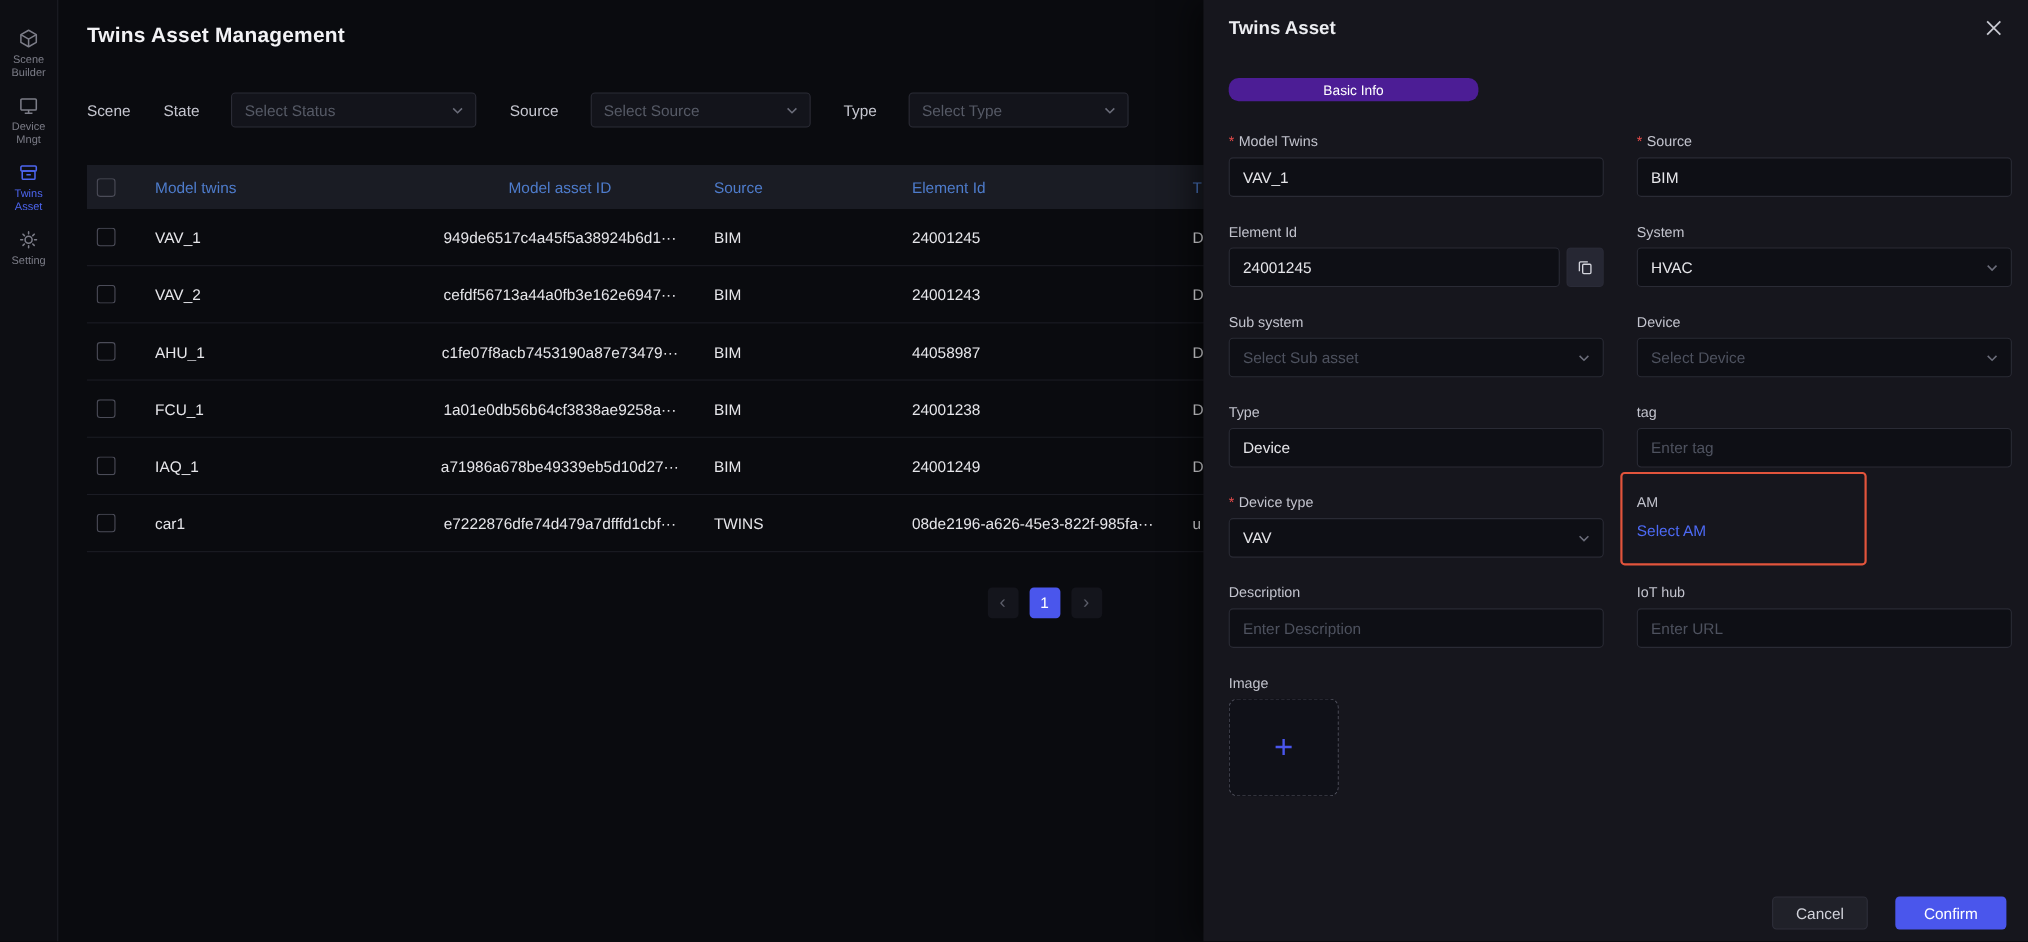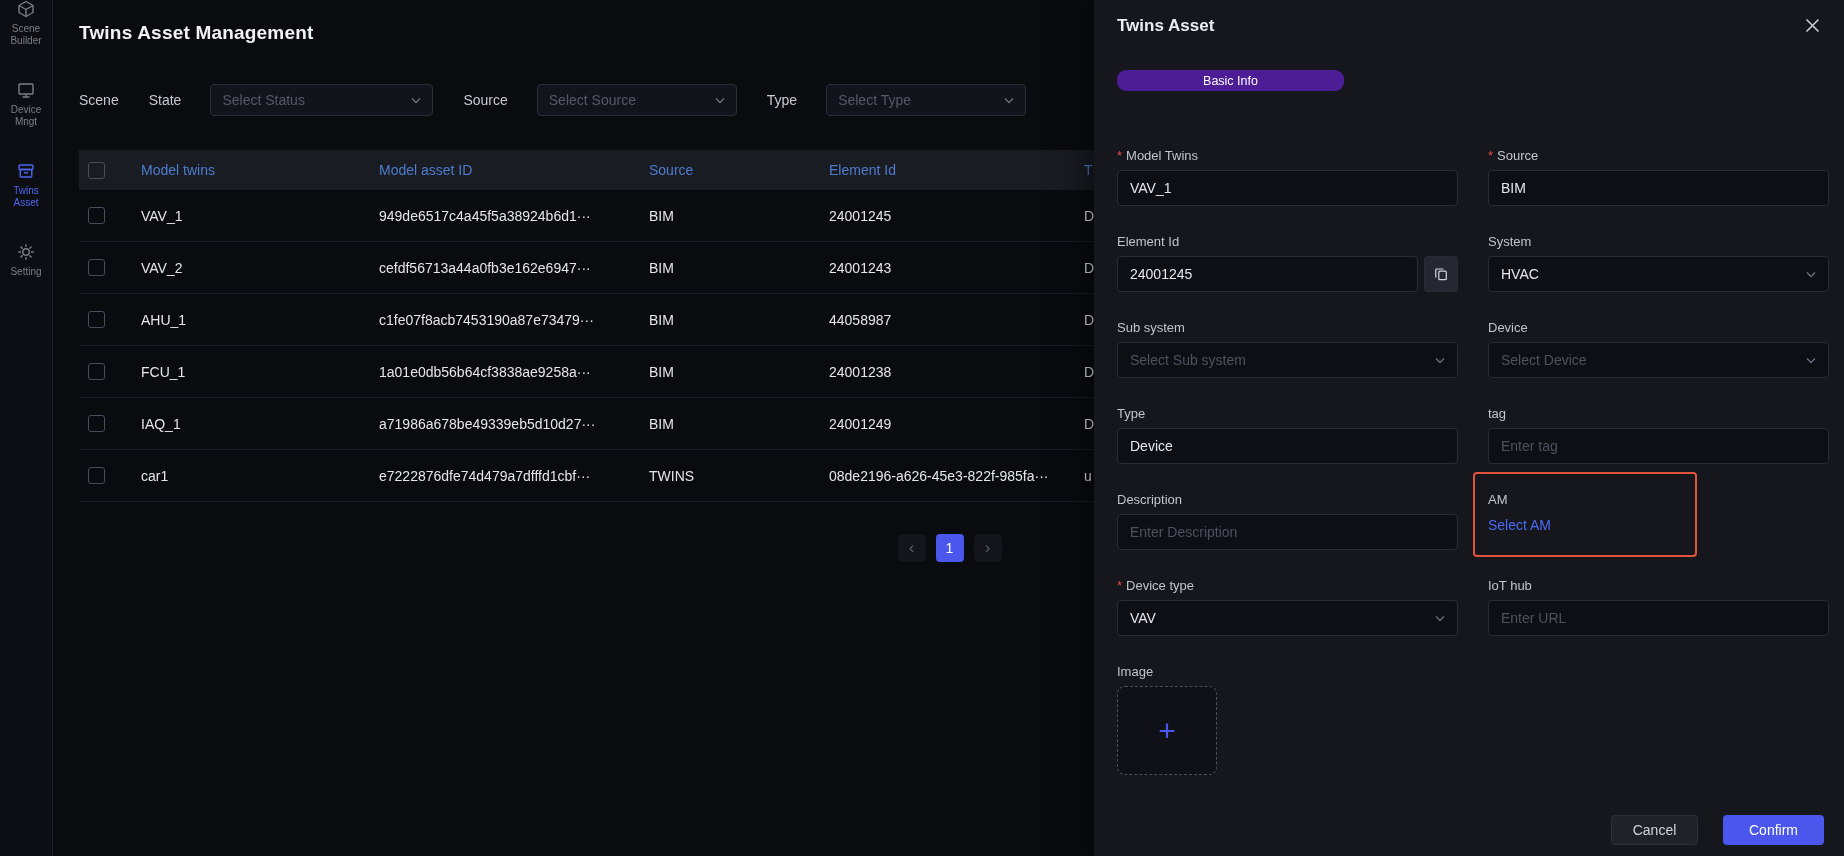--- a/index.html
+++ b/index.html
@@ -7,21 +7,21 @@
   body {
     position:relative; overflow:hidden;
     background:#0a0b0f; color:#e6e6ea;
     font-family:"Liberation Sans", sans-serif;
   }
   
   .sidebar {
     position:absolute; left:0; top:0; width:53px; height:856px;
     background:#0d0e13; border-right:1px solid #1d1e26;
     display:flex; flex-direction:column; align-items:center;
-    gap:34px; z-index:20;
+    padding-top:26px; gap:14px; z-index:20;
   }
   .side-item { display:flex; flex-direction:column; align-items:center; gap:5px;
     color:#7c7d88; cursor:pointer; width:100%; }
   .side-item.active { color:#4d66f0; }
   .side-item svg { display:block; }
   .side-label { font-size:10px; line-height:12px; text-align:center; }
   
   .main { position:absolute; left:53px; top:0; width:1791px; height:856px;
     padding:22px 4px 0 26px; z-index:1; }
   .page-title { font-size:19px; font-weight:700; color:#f2f2f5; letter-spacing:.2px; }
@@ -36,21 +36,21 @@
   .select .val { color:#e6e6ea; white-space:nowrap; overflow:hidden; }
   .select .ph  { color:#565a66; white-space:nowrap; overflow:hidden; }
   .select svg { flex:0 0 auto; margin-left:10px; }
   .w226{width:226px} .w223{width:223px} .w200{width:200px}
   
   .table { width:1741px; margin-top:34px; font-size:14px; }
   .t-head { display:flex; align-items:center; height:40px; background:#1a1c24; color:#4e7ccc; }
   .t-row  { display:flex; align-items:center; height:52px; border-bottom:1px solid #1b1c24; color:#e6e6ea; }
   .c-check { width:62px; padding-left:9px; flex:0 0 auto; }
   .c-twins { width:238px; flex:0 0 auto; }
-  .c-asset { width:270px; flex:0 0 auto; }
+  .c-asset { width:270px; flex:0 0 auto;text-align:center; }
   .c-source{ width:180px; flex:0 0 auto; }
   .c-elem  { width:255px; flex:0 0 auto; }
   .c-type  { flex:1 1 auto; }
   .cell { white-space:nowrap; overflow:hidden; padding-right:10px; }
   .checkbox { width:17px; height:17px; border:1.4px solid #4b4c58; border-radius:3px;
     background:transparent; cursor:pointer; }
   .pagination { width:1741px; margin-top:32px; display:flex; justify-content:center;
     align-items:center; gap:10px; }
   .page-btn { width:28px; height:28px; border-radius:4px; background:#14151c;
     color:#5c5e6a; font-size:17px; display:flex; align-items:center; justify-content:center;
@@ -62,21 +62,21 @@
     background:#16161d; z-index:10; box-shadow:-10px 0 28px rgba(0,0,0,.5); }
   .drawer-header { display:flex; align-items:center; justify-content:space-between;
     padding:14px 24px 0 23px; }
   .drawer-title { font-size:17px; font-weight:600; color:#ecedf1; }
   .close-btn { cursor:pointer; color:#c9cad2; margin-top:4px; }
   .tab-pill { margin:33px 0 0 23px; width:227px; height:21px; border-radius:9px;
     background:#4c1d95; color:#fff; font-size:12.5px; display:flex; align-items:center;
     justify-content:center; cursor:pointer; }
   .form-cols { display:flex; gap:30px; padding:29px 15px 0 23px; }
   .col { width:341px; flex:0 0 auto; }
-  .field { min-height:58px; margin-bottom:24px; position:relative;margin-top:28px; }
+  .field { min-height:58px; margin-bottom:24px; position:relative; }
   .f-label { display:block; font-size:13px; line-height:16px; color:#c2c3cd; margin-bottom:6px; }
   .req { color:#e14a4a; margin-right:4px; font-size:13px; }
   .f-input {
     width:100%; height:36px; background:#0e0f15; border:1px solid #2a2b35; border-radius:4px;
     padding:0 12px; font-size:14px; color:#e6e6ea; outline:none;
     font-family:"Liberation Sans",sans-serif;
   }
   .f-input::placeholder { color:#4e525f; }
   .f-select { width:100%; height:36px; background:#0e0f15; border:1px solid #2a2b35;
     border-radius:4px; padding:0 12px; font-size:14px; display:flex; align-items:center;
@@ -286,44 +286,44 @@
             <svg width="14" height="14" viewBox="0 0 14 14" fill="none" stroke="currentColor" stroke-width="1.2">
               <rect x="4.8" y="4.2" width="7.5" height="8.5" rx="1"></rect>
                 <path d="M9.5 2H2.8a1 1 0 0 0-1 1v7.5"></path>
             </svg>
           </div>
         </div>
       </div>
       <div class="field">
         <label class="f-label">Sub system</label>
         <div class="f-select">
-          <span class="ph">Select Sub system</span>
+          <span class="ph">Select Sub asset</span>
           <svg width="10" height="7" viewBox="0 0 10 7">
               <polyline points="1,1.5 5,5.5 9,1.5" fill="none" stroke="#6b6d7a" stroke-width="1.4"></polyline>
             </svg>
         </div>
       </div>
       <div class="field">
         <label class="f-label">Type</label>
         <input class="f-input" value="Device" style="">
-      </div>
-      <div class="field">
-        <label class="f-label">Description</label>
-        <input class="f-input" placeholder="Enter Description" style="">
       </div>
       <div class="field">
         <label class="f-label"><span class="req">*</span><span>Device type</span></label>
         <div class="f-select">
           <span class="val">VAV</span>
           <svg width="10" height="7" viewBox="0 0 10 7">
               <polyline points="1,1.5 5,5.5 9,1.5" fill="none" stroke="#6b6d7a" stroke-width="1.4"></polyline>
             </svg>
         </div>
       </div>
       <div class="field">
+        <label class="f-label">Description</label>
+        <input class="f-input" placeholder="Enter Description" style="">
+      </div>
+      <div class="field">
         <label class="f-label">Image</label>
         <div class="upload-box">
           <span class="plus">+</span>
         </div>
       </div>
     </div>
 
     <div class="col">
       <div class="field">
         <label class="f-label"><span class="req">*</span><span>Source</span></label>

